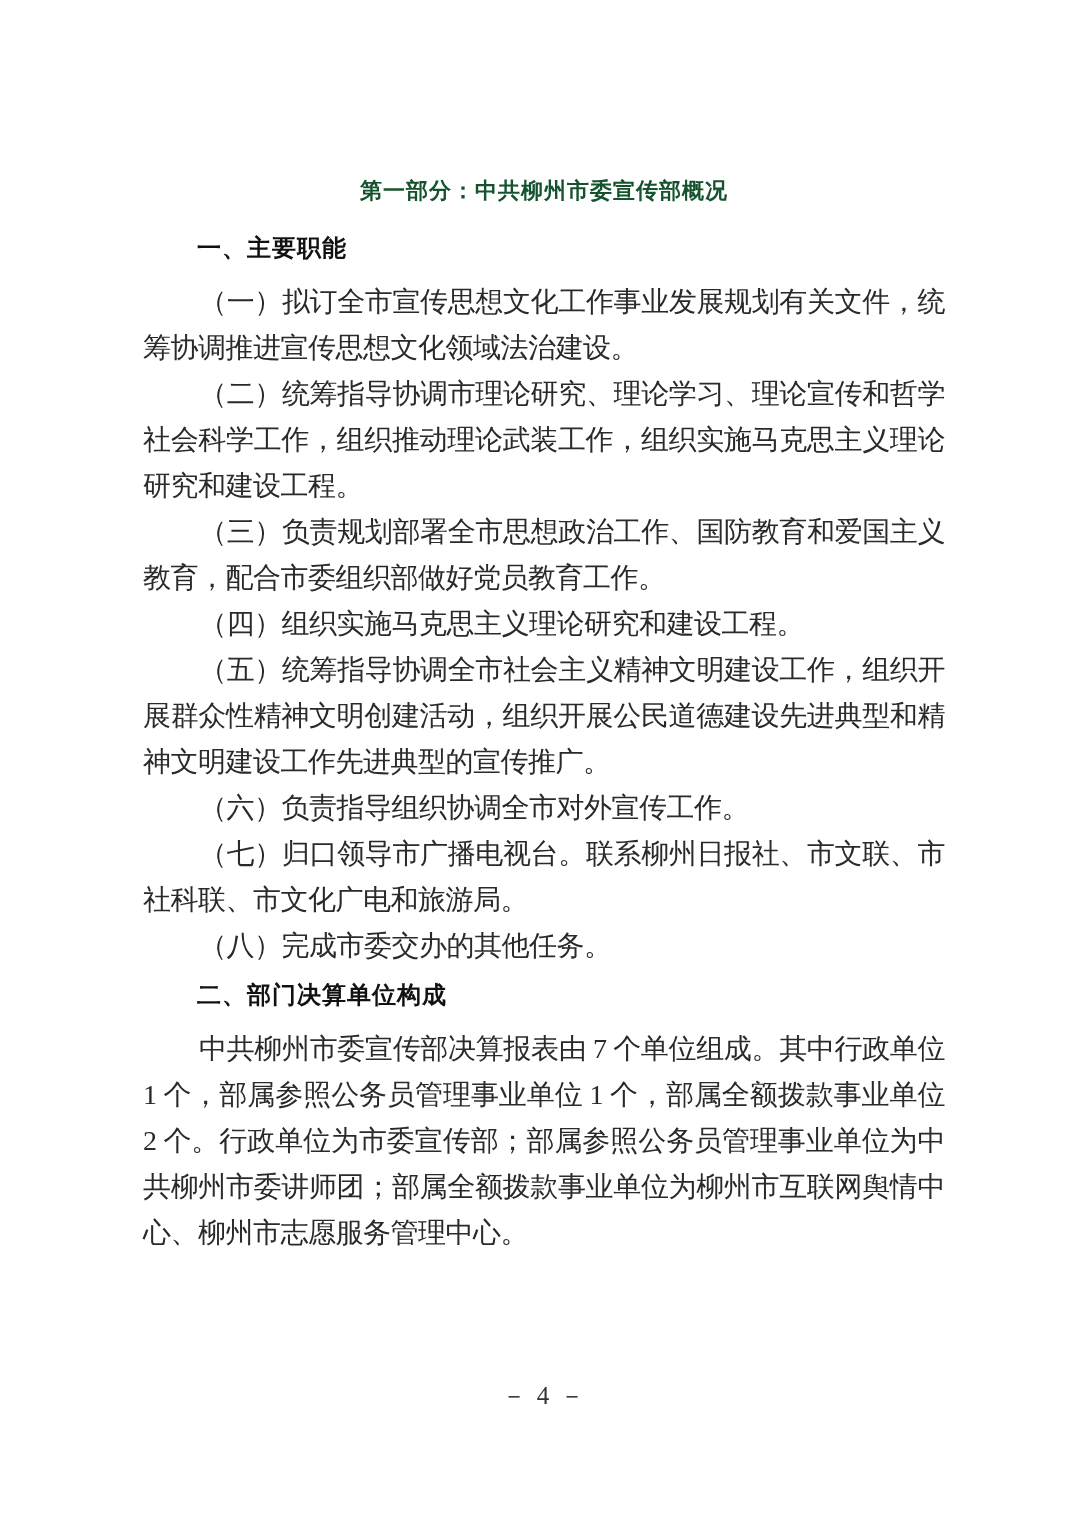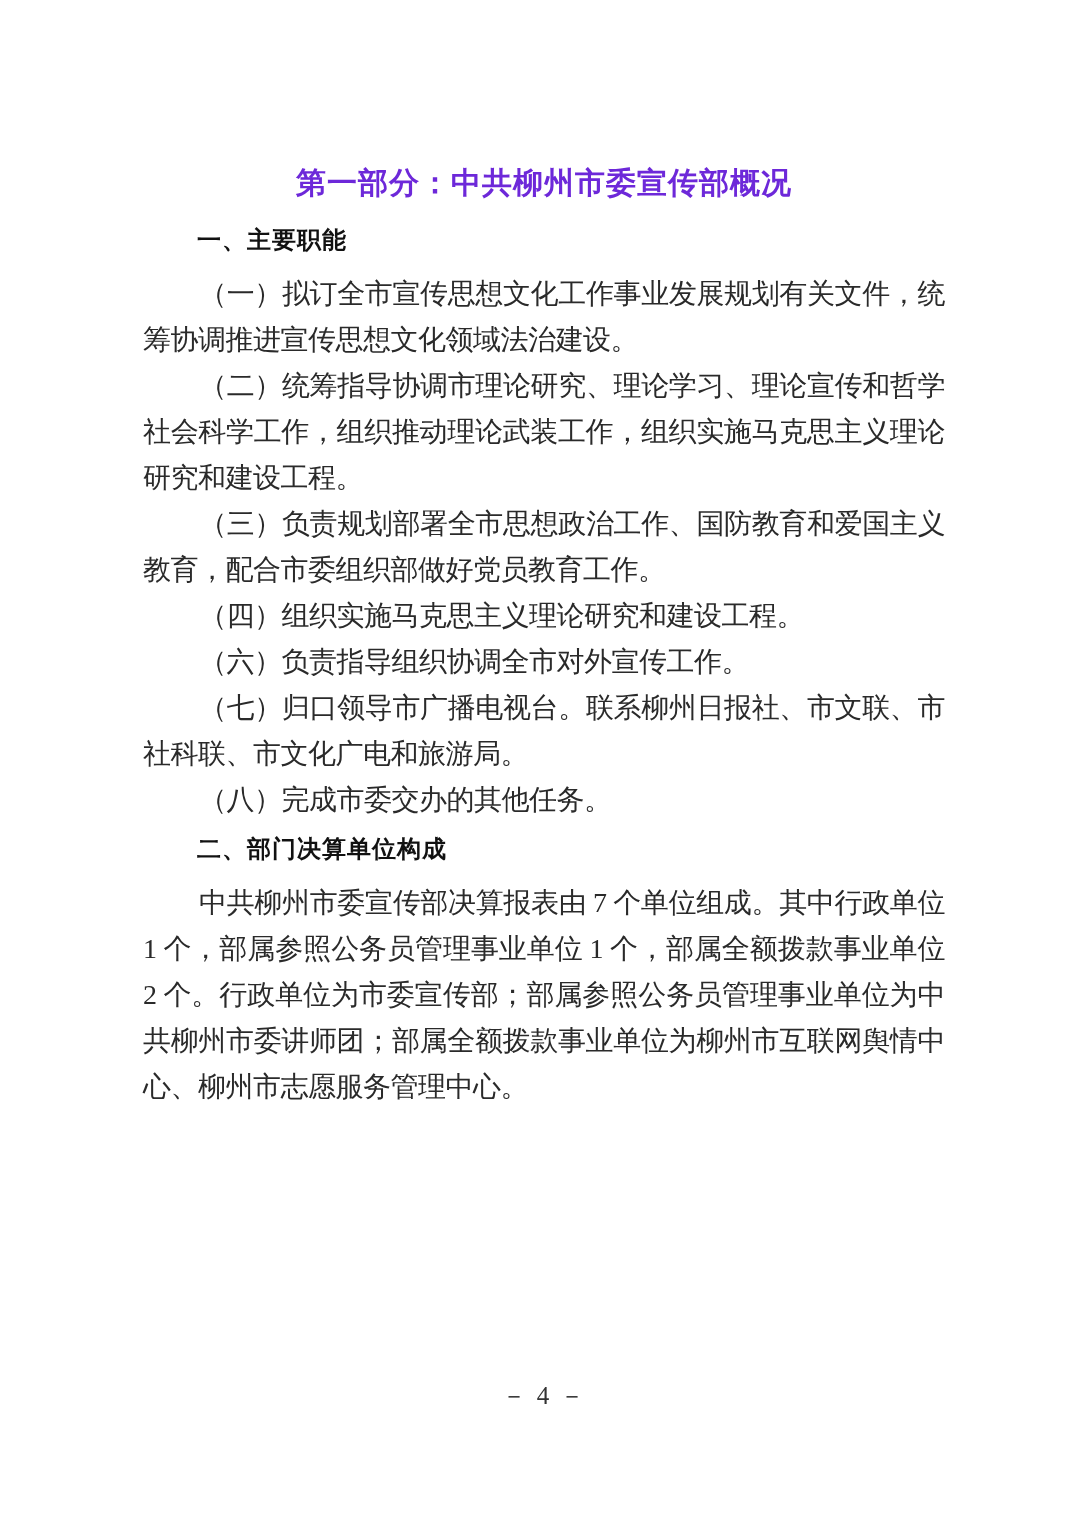--- a/index.html
+++ b/index.html
@@ -14,27 +14,27 @@
     overflow: hidden;
     color: #222222;
   }
   .content {
     position: absolute;
     left: 143px;
     top: 156px;
     width: 802px;
   }
   .doc-title {
-    margin: 4px 0 11px 0;
+    margin: 12px 0 11px 0;
     font-family: "Liberation Sans", "DejaVu Sans", sans-serif;
     font-weight: bold;
-    font-size: 30px;
+    font-size: 22px;
     line-height: 46px;
     text-align: center;
-    color: #6d28d9;
+    color: #14532d;
     letter-spacing: 1px;
   }
   .section-heading {
     margin: 3px 0 8px 0;
     font-family: "Liberation Sans", "DejaVu Sans", sans-serif;
     font-weight: bold;
     font-size: 24px;
     line-height: 46px;
     text-indent: 54px;
     color: #111111;
@@ -76,20 +76,21 @@
   <h2 class="section-heading">一、主要职能</h2>
 
   <p class="body-para">（一）拟订全市宣传思想文化工作事业发展规划有关文件，统筹协调推进宣传思想文化领域法治建设。</p>
 
   <p class="body-para">（二）统筹指导协调市理论研究、理论学习、理论宣传和哲学社会科学工作，组织推动理论武装工作，组织实施马克思主义理论研究和建设工程。</p>
 
   <p class="body-para">（三）负责规划部署全市思想政治工作、国防教育和爱国主义教育，配合市委组织部做好党员教育工作。</p>
 
   <p class="body-para">（四）组织实施马克思主义理论研究和建设工程。</p>
 
+  <p class="body-para">（五）统筹指导协调全市社会主义精神文明建设工作，组织开展群众性精神文明创建活动，组织开展公民道德建设先进典型和精神文明建设工作先进典型的宣传推广。</p>
 
   <p class="body-para">（六）负责指导组织协调全市对外宣传工作。</p>
 
   <p class="body-para">（七）归口领导市广播电视台。联系柳州日报社、市文联、市社科联、市文化广电和旅游局。</p>
 
   <p class="body-para">（八）完成市委交办的其他任务。</p>
 
   <h2 class="section-heading">二、部门决算单位构成</h2>
 
   <p class="body-para">中共柳州市委宣传部决算报表由 7 个单位组成。其中行政单位 1 个，部属参照公务员管理事业单位 1 个，部属全额拨款事业单位 2 个。行政单位为市委宣传部；部属参照公务员管理事业单位为中共柳州市委讲师团；部属全额拨款事业单位为柳州市互联网舆情中心、柳州市志愿服务管理中心。</p>

